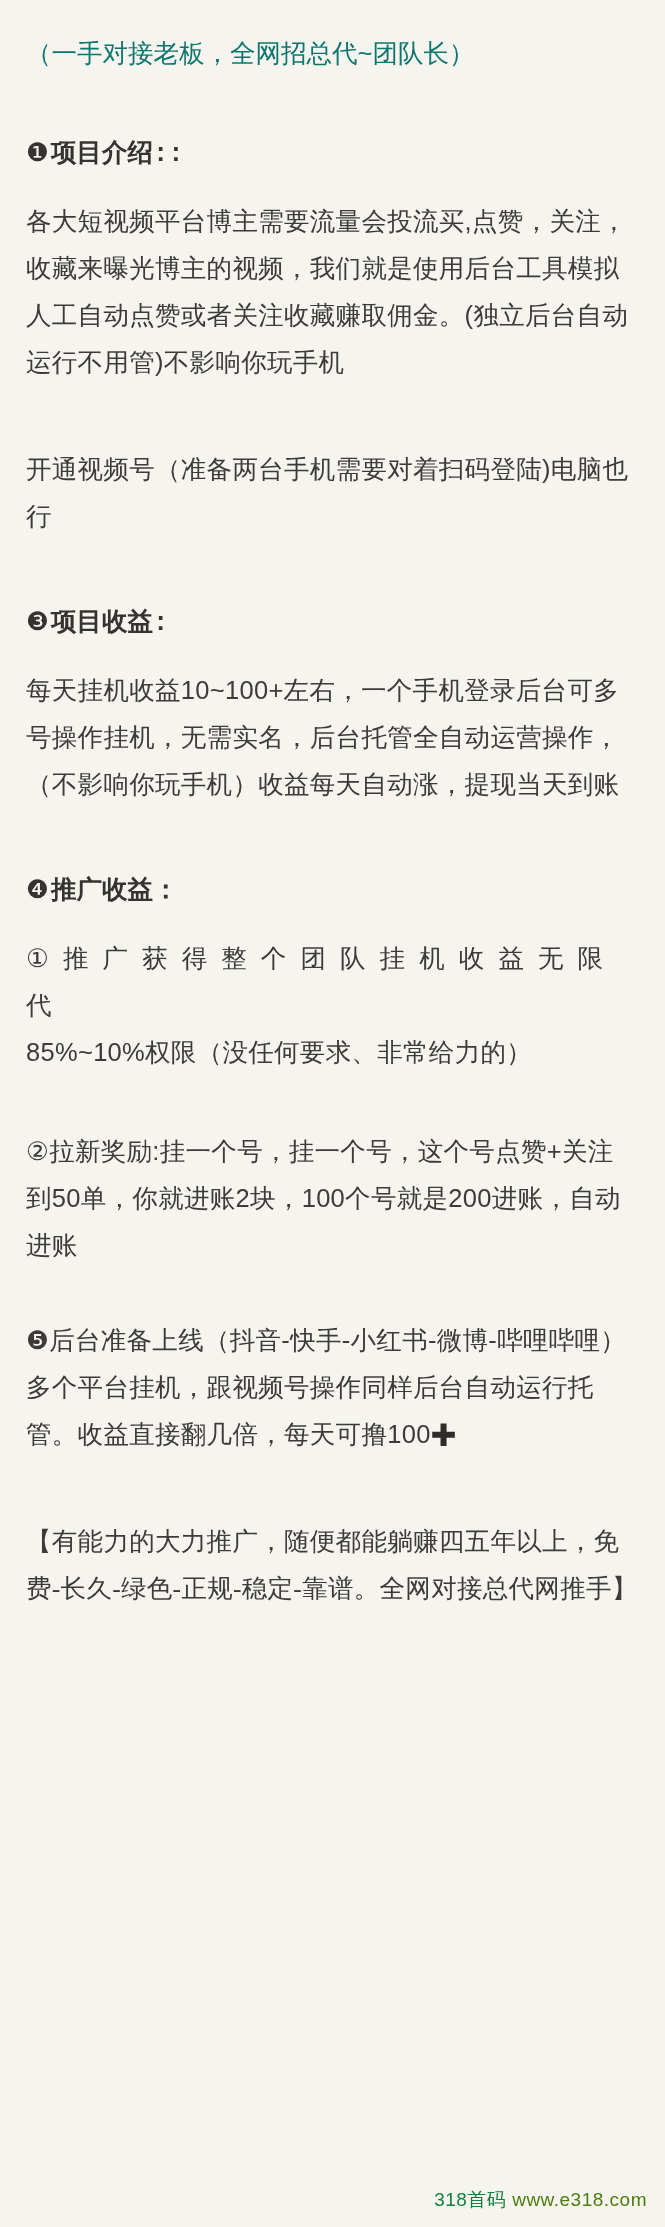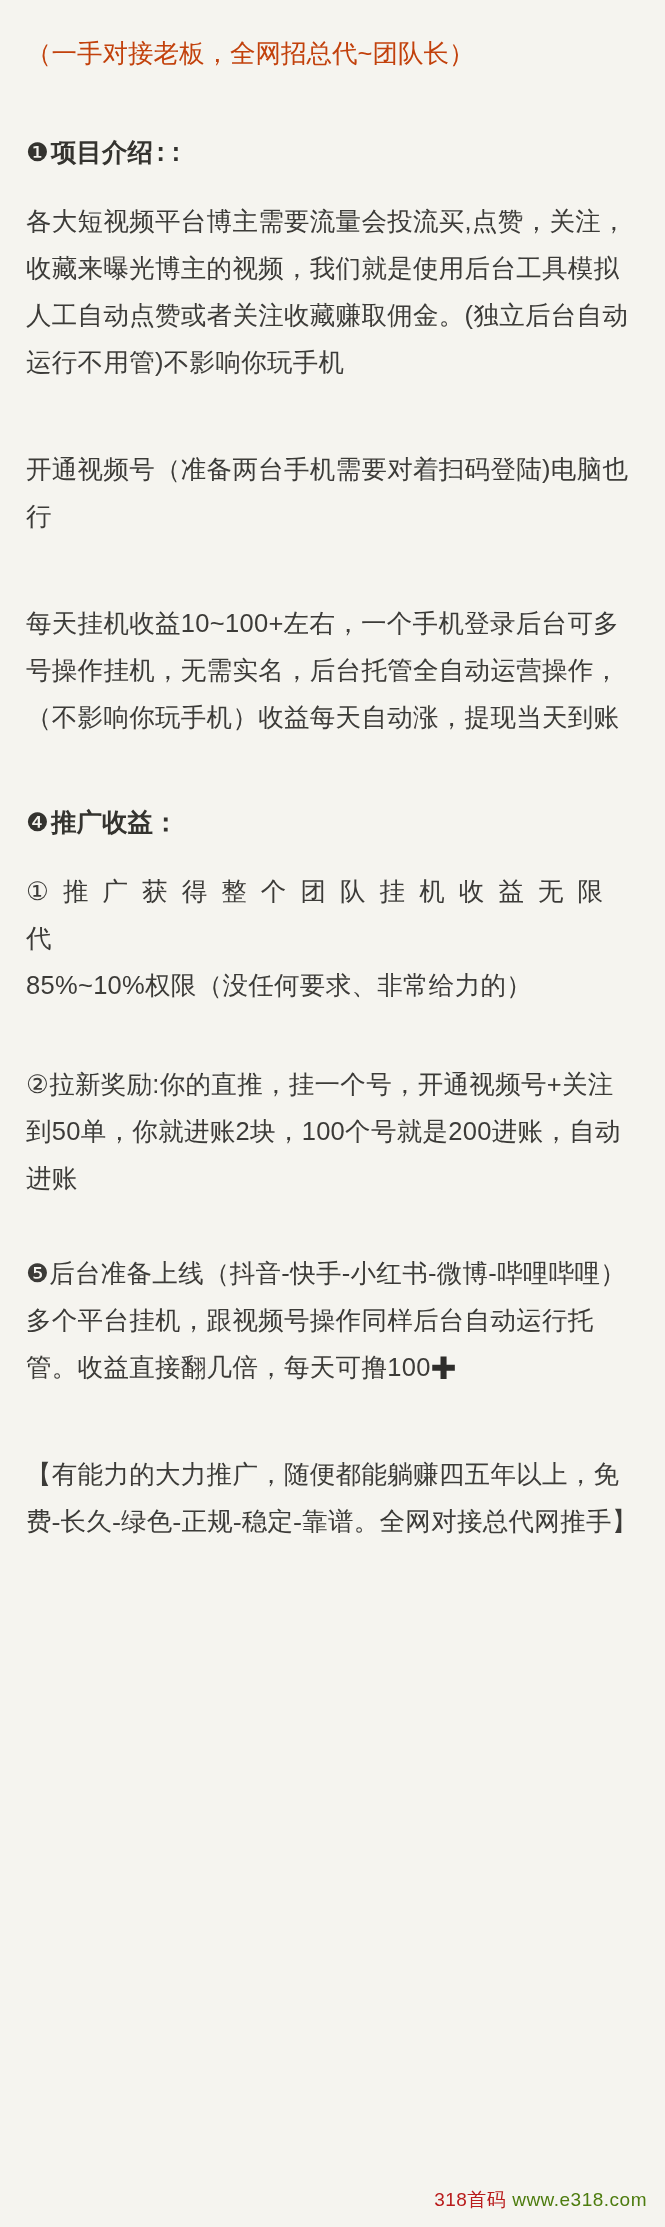--- a/index.html
+++ b/index.html
@@ -44,21 +44,21 @@
   }
   .heading .num {
     font-weight: normal;
     margin-right: 2px;
   }
   .spacer-md { height: 26px; }
   .spacer-sm { height: 14px; }
   .intro {
     font-size: 25.5px;
     line-height: 47px;
-    color: #c2410c;
+    color: #0f766e;
     margin: 0 0 54px 0;
   }
   .wide {
     letter-spacing: 3.5px;
   }
   .plus-glyph {
     display: inline-block;
     font-size: 31px;
     font-weight: 900;
     line-height: 0.9;
@@ -73,21 +73,21 @@
     position: absolute;
     right: 18px;
     bottom: 14px;
     font-size: 19px;
     letter-spacing: 0.5px;
     color: #b9b7b0;
     font-family: "Liberation Sans", "DejaVu Sans", sans-serif;
     white-space: nowrap;
   }
   .watermark .wm-cn {
-    color: #b91c1c;
+    color: #15803d;
   }
   .watermark .wm-url {
     color: #4d7c0f;
   }
 </style>
 </head>
 <body>
 
 <div class="page">
 
@@ -97,35 +97,38 @@
     <span class="num">❶</span><span>项目介绍::</span>
   </div>
   <p class="para">各大短视频平台博主需要流量会投流买,点赞，关注，收藏来曝光博主的视频，我们就是使用后台工具模拟人工自动点赞或者关注收藏赚取佣金。(独立后台自动运行不用管)不影响你玩手机</p>
 
   <div class="spacer-md"></div>
 
   <p class="para">开通视频号（准备两台手机需要对着扫码登陆)电脑也行</p>
 
   <div class="spacer-md"></div>
 
+  <div class="heading">
+    <span class="num">❸</span><span>项目收益:</span>
+  </div>
   <p class="para">每天挂机收益10~100+左右，一个手机登录后台可多号操作挂机，无需实名，后台托管全自动运营操作，（不影响你玩手机）收益每天自动涨，提现当天到账</p>
 
   <div class="spacer-md"></div>
 
   <div class="heading">
     <span class="num">❹</span><span>推广收益：</span>
   </div>
   <p class="para tight">
     <span class="wide">① 推 广 获 得 整 个 团 队 挂 机 收 益 无 限 代</span><br>
     <span>85%~10%权限（没任何要求、非常给力的）</span>
   </p>
 
   <div class="spacer-md"></div>
 
-  <p class="para">②拉新奖励:你的直推，挂一个号，开通视频号+关注到50单，你就进账2块，100个号就是200进账，自动进账</p>
+  <p class="para">②拉新奖励:挂一个号，挂一个号，这个号点赞+关注到50单，你就进账2块，100个号就是200进账，自动进账</p>
 
   <div class="spacer-sm"></div>
 
   <p class="para"><span>❺</span><span>后台准备上线（抖音-快手-小红书-微博-哔哩哔哩）多个平台挂机，跟视频号操作同样后台自动运行托管。收益直接翻几倍，每天可撸100</span><span class="plus-glyph">✚</span></p>
 
   <div class="spacer-md"></div>
 
   <p class="para block-last">【有能力的大力推广，随便都能躺赚四五年以上，免费-长久-绿色-正规-稳定-靠谱。全网对接总代网推手】</p>
 
   <div class="watermark">

